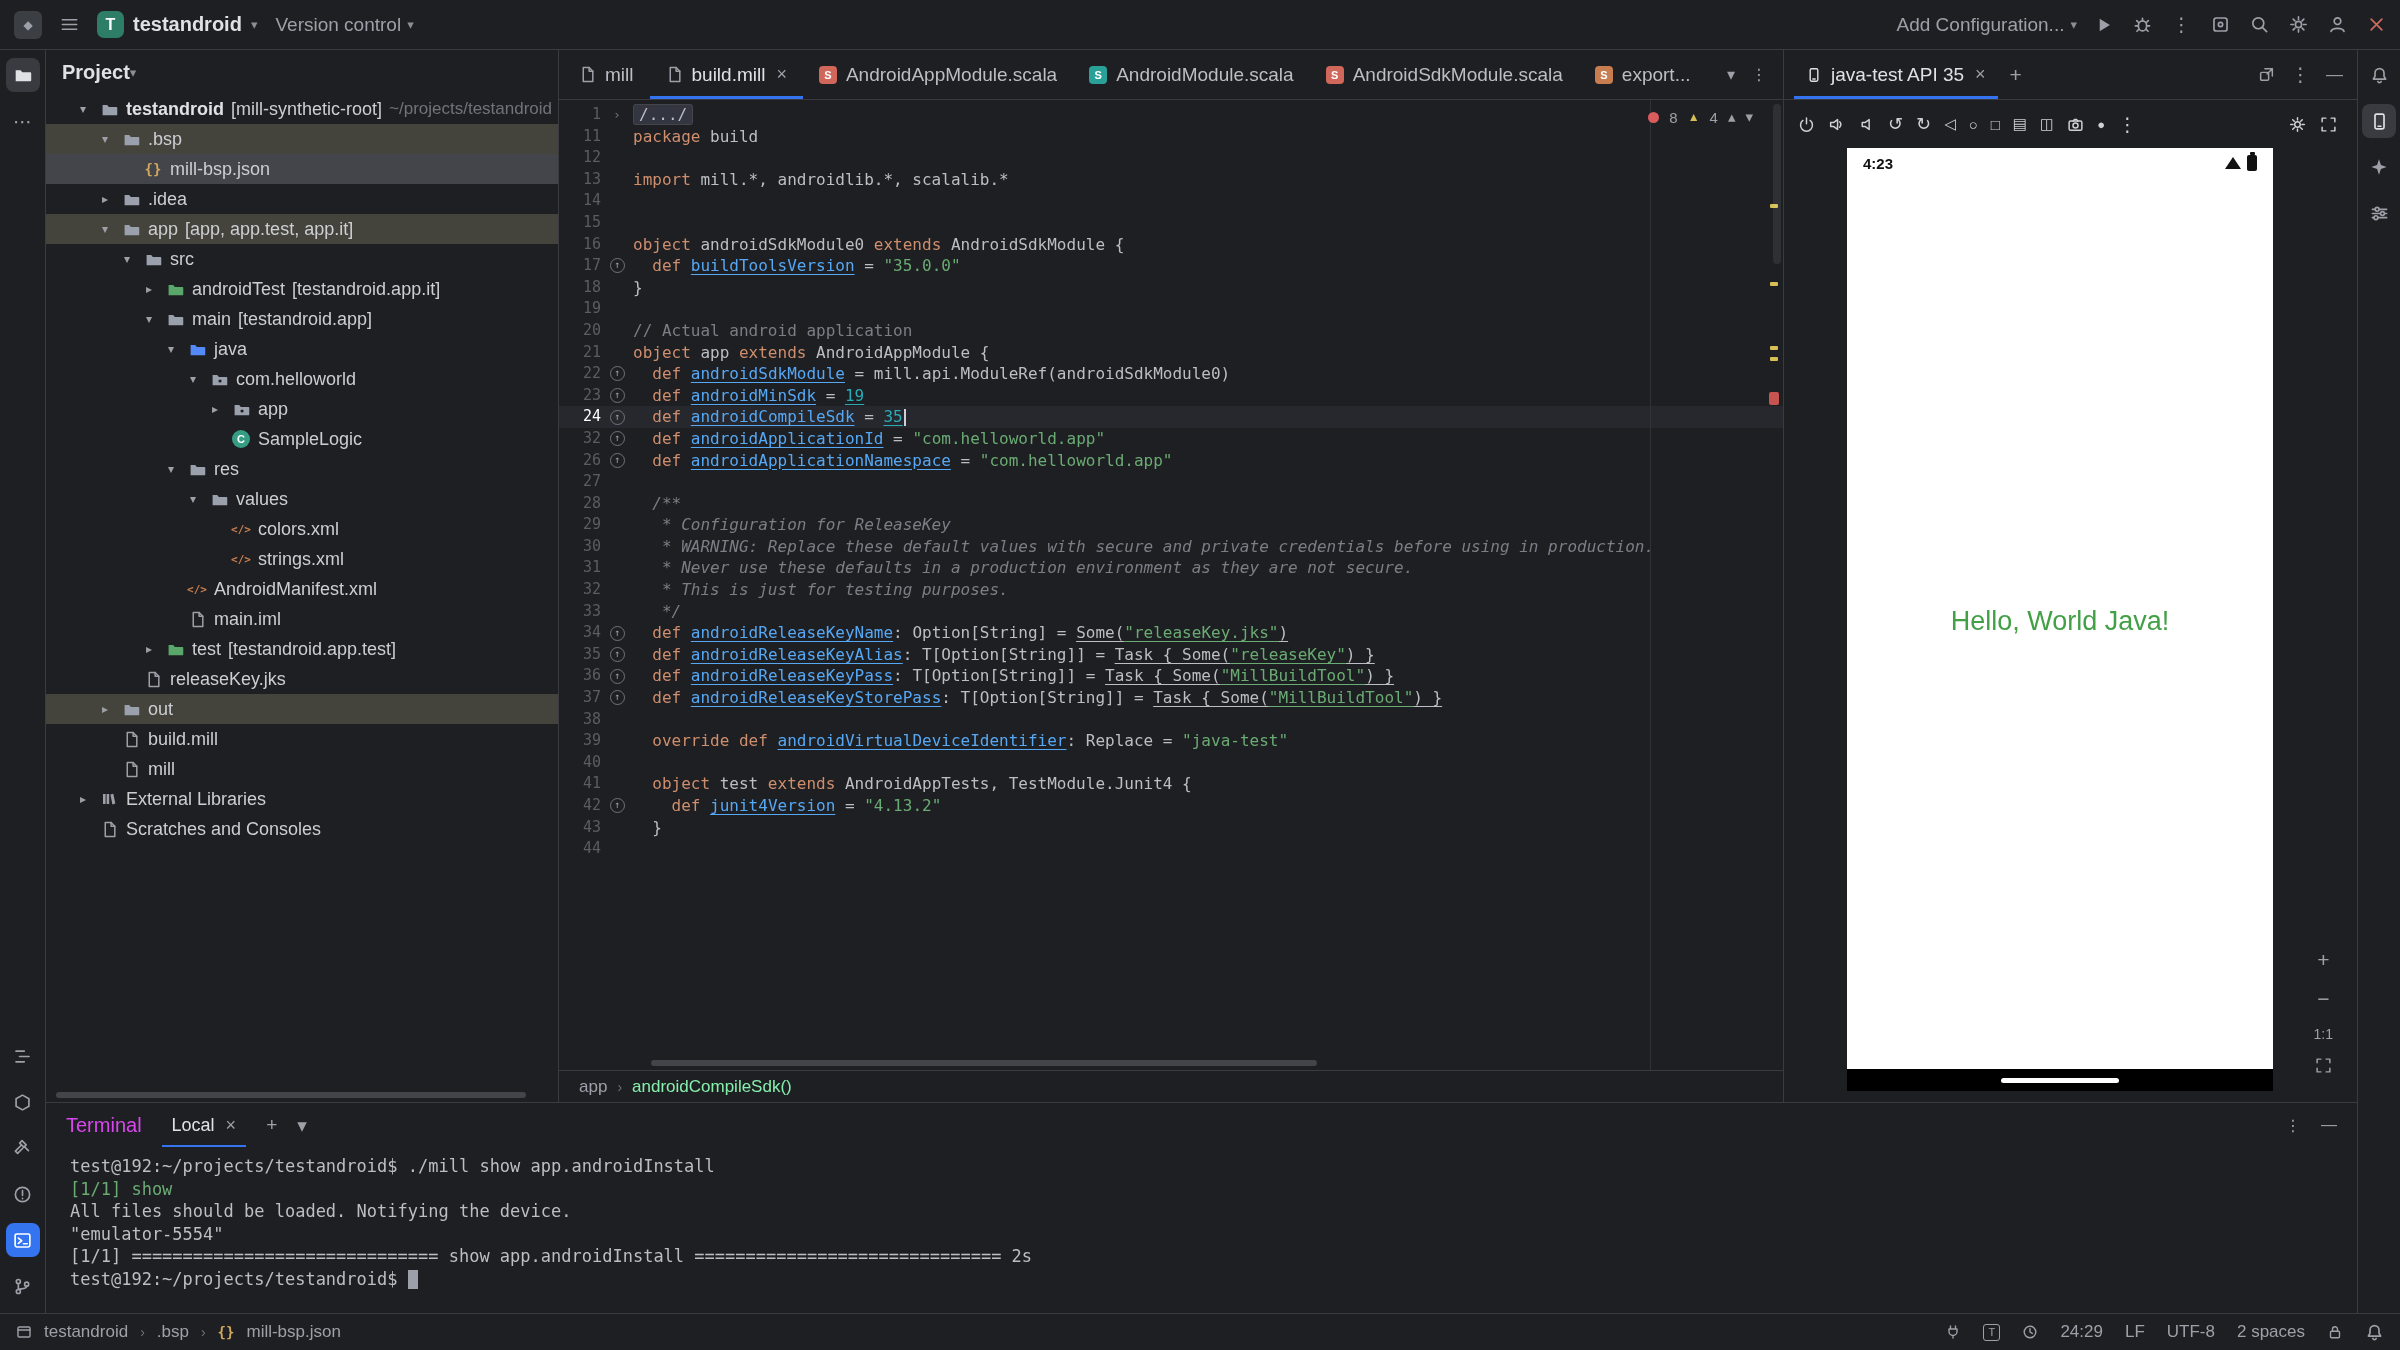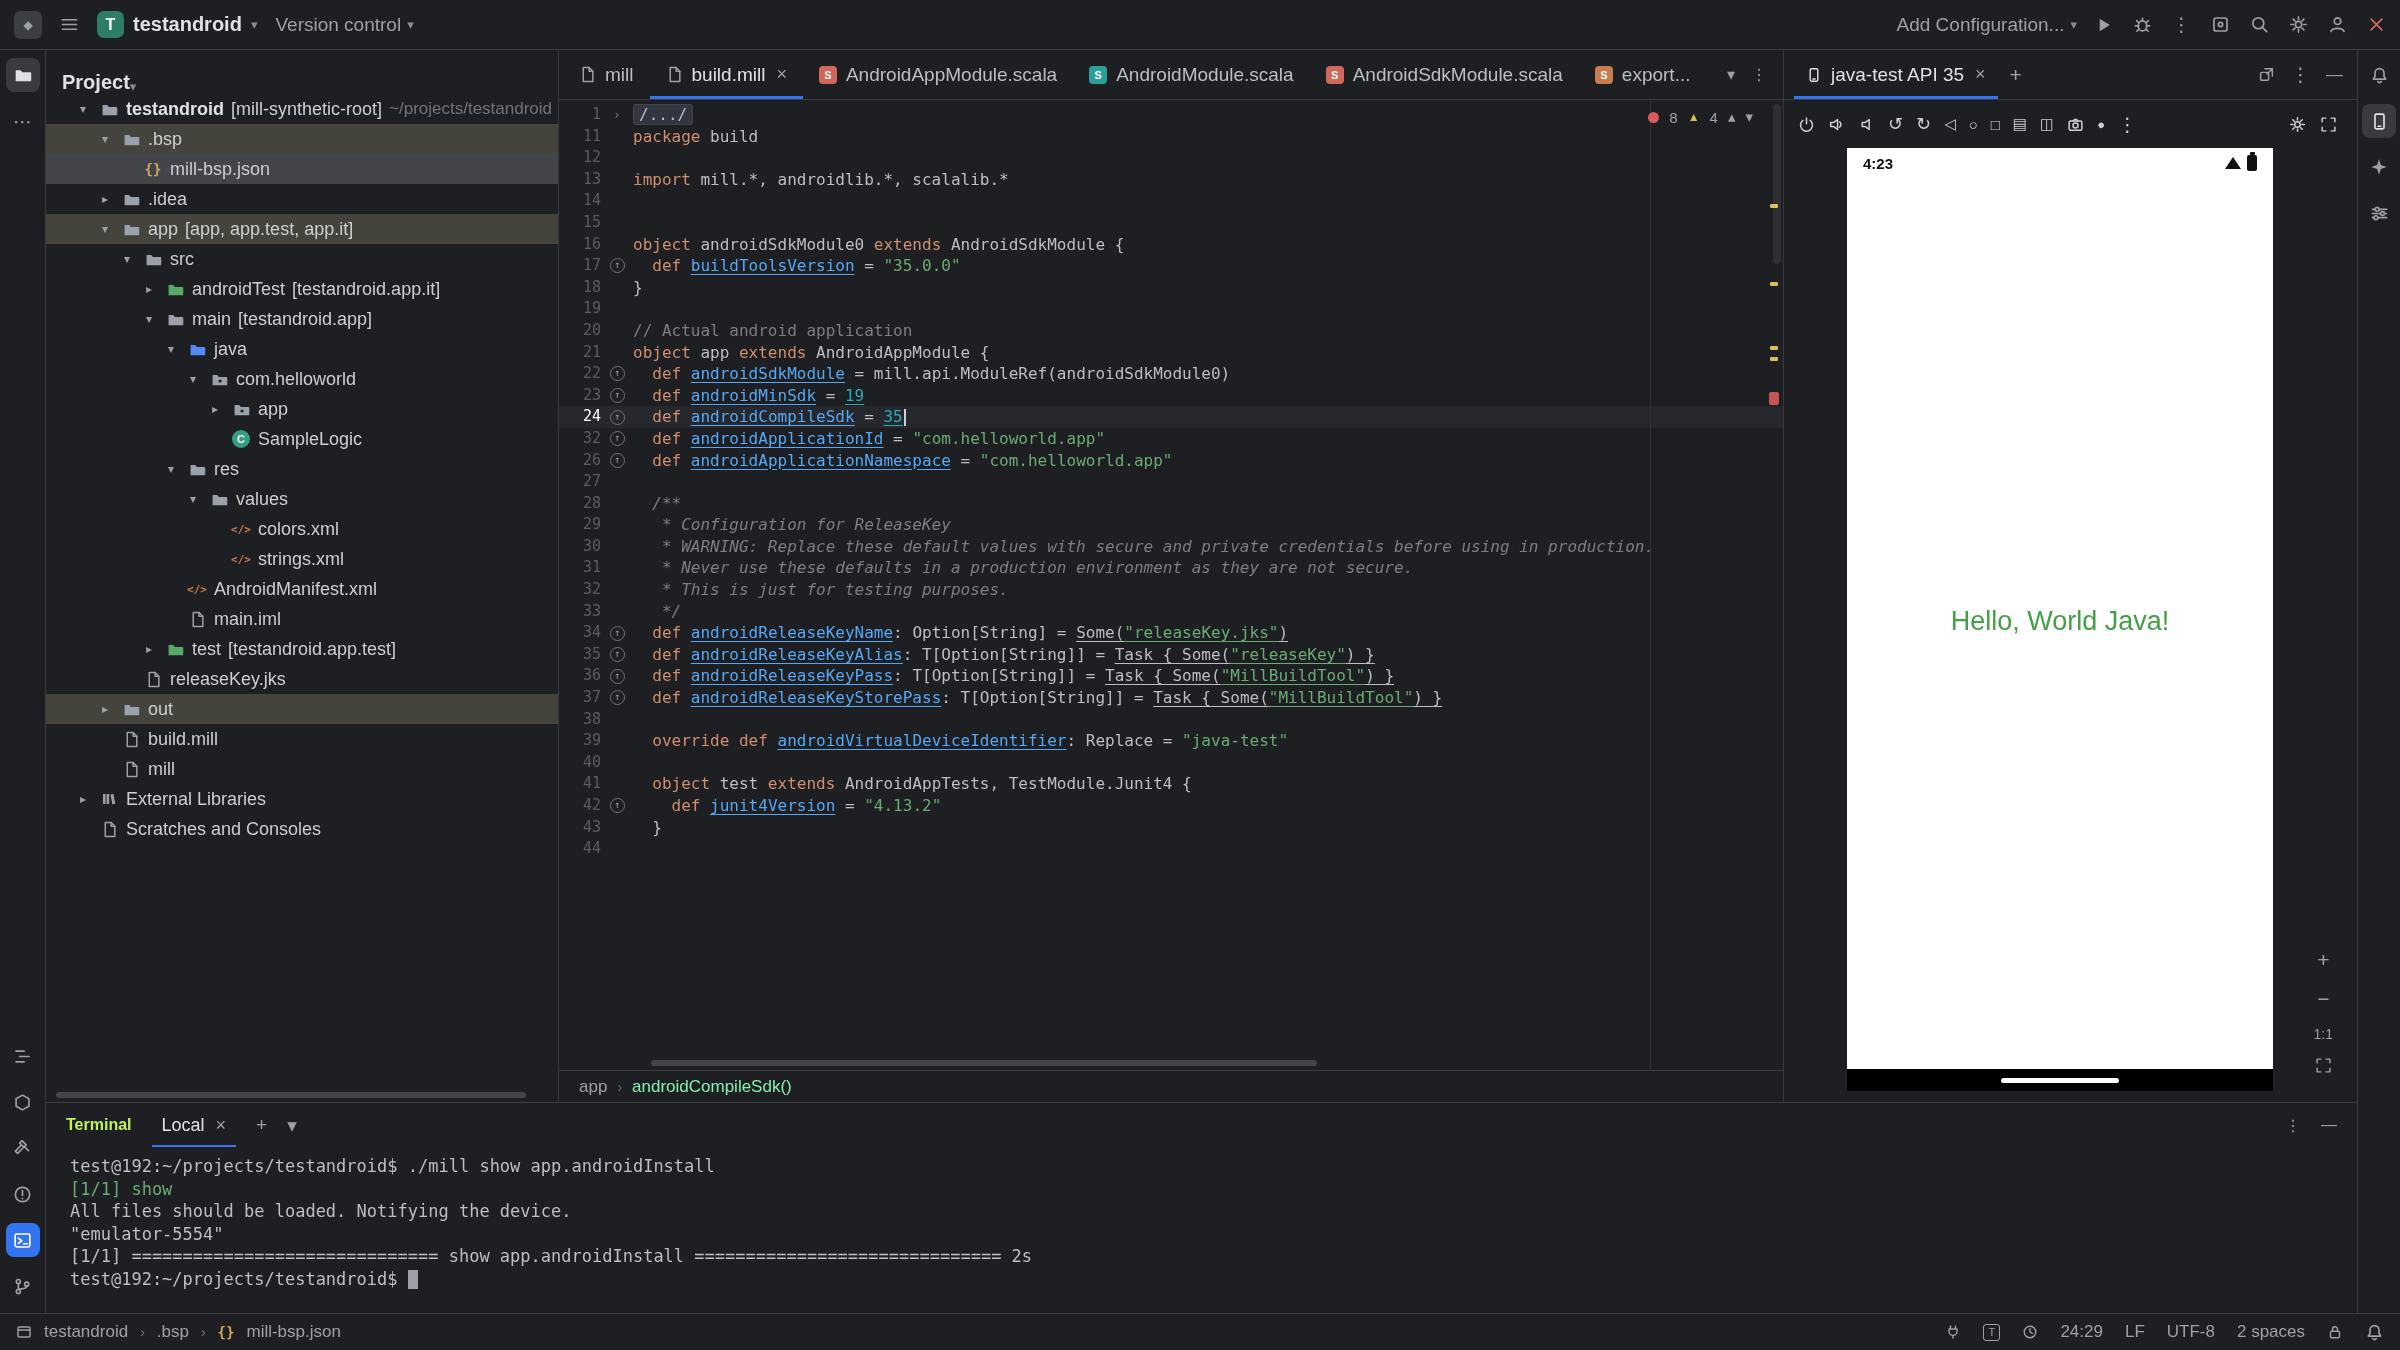--- a/index.html
+++ b/index.html
@@ -36,21 +36,21 @@
   .tb-ic{color:#9da0a8}
   .tb-ic.close{color:#cf6b60}
 
   
   .stripe-btn{width:34px;height:34px;border-radius:8px;display:flex;align-items:center;justify-content:center;color:#9da0a8}
   .stripe-btn.active{background:#393b40;color:#dfe1e5}
   .stripe-btn.accent{background:var(--accent);color:#fff}
   .stripe-spacer{margin-top:auto}
 
   
-  #project-header{height:44px;display:flex;align-items:flex-end;padding-left:16px;
+  #project-header{height:44px;display:flex;align-items:center;padding-left:16px;
     font-size:20px;font-weight:600;color:#dfe1e5}
   #ptree{font-size:18px;color:#ccced3}
   .trow{height:30px;display:flex;align-items:center;gap:7px;white-space:nowrap;overflow:hidden}
   .trow.mod{background:var(--modified-row)}
   .trow.sel{background:var(--selection)}
   .chev-t{width:18px;color:#9da0a8;font-size:12px;text-align:center;flex:none}
   .t-icn{width:20px;display:flex;justify-content:center;flex:none}
   .tlabel.bold{font-weight:600;color:#dfe1e5}
   .suffix{color:#ccced3}
   .tpath{color:#6f737a;font-size:17px}
@@ -122,21 +122,21 @@
   .batt:before{content:"";position:absolute;top:-3px;left:2.5px;width:5px;height:3px;background:#111;border-radius:1px}
   .ph-hello{position:absolute;left:0;top:458px;width:100%;text-align:center;font-size:27px;color:var(--hello-green)}
   .ph-nav{position:absolute;left:0;bottom:0;width:100%;height:22px;background:#000;display:flex;align-items:center;justify-content:center}
   .ph-pill{width:118px;height:5px;border-radius:3px;background:#fff}
   #ztools{position:absolute;right:24px;top:898px;display:flex;flex-direction:column;align-items:center;gap:15px;color:#9da0a8}
   .zglyph{font-size:21px}
   .zreset{font-size:14px}
 
   
   #term-header{height:44px;display:flex;align-items:center;gap:20px;padding:0 20px}
-  .term-title{font-size:16px;font-weight:700;color:#bef264}
+  .term-title{font-size:20px;font-weight:400;color:#d946ef}
   .term-tab{height:44px;display:flex;align-items:center;gap:9px;padding:0 10px;font-size:18px;color:#dfe1e5;
     box-shadow:inset 0 -2px 0 var(--accent)}
   .term-plus,.term-chev{color:#9da0a8;font-size:19px}
   .term-right{margin-left:auto;display:flex;align-items:center;gap:20px;color:#9da0a8}
   #term-lines{padding:8px 0 0 24px;font:17px/22.5px "DejaVu Sans Mono",monospace;white-space:pre}
   .tk-g{color:var(--string)}
   .tcur{display:inline-block;width:10px;height:19px;background:#9da0a8;vertical-align:text-bottom}
 
   
   .sb-left,.sb-right{display:flex;align-items:center;gap:12px}

